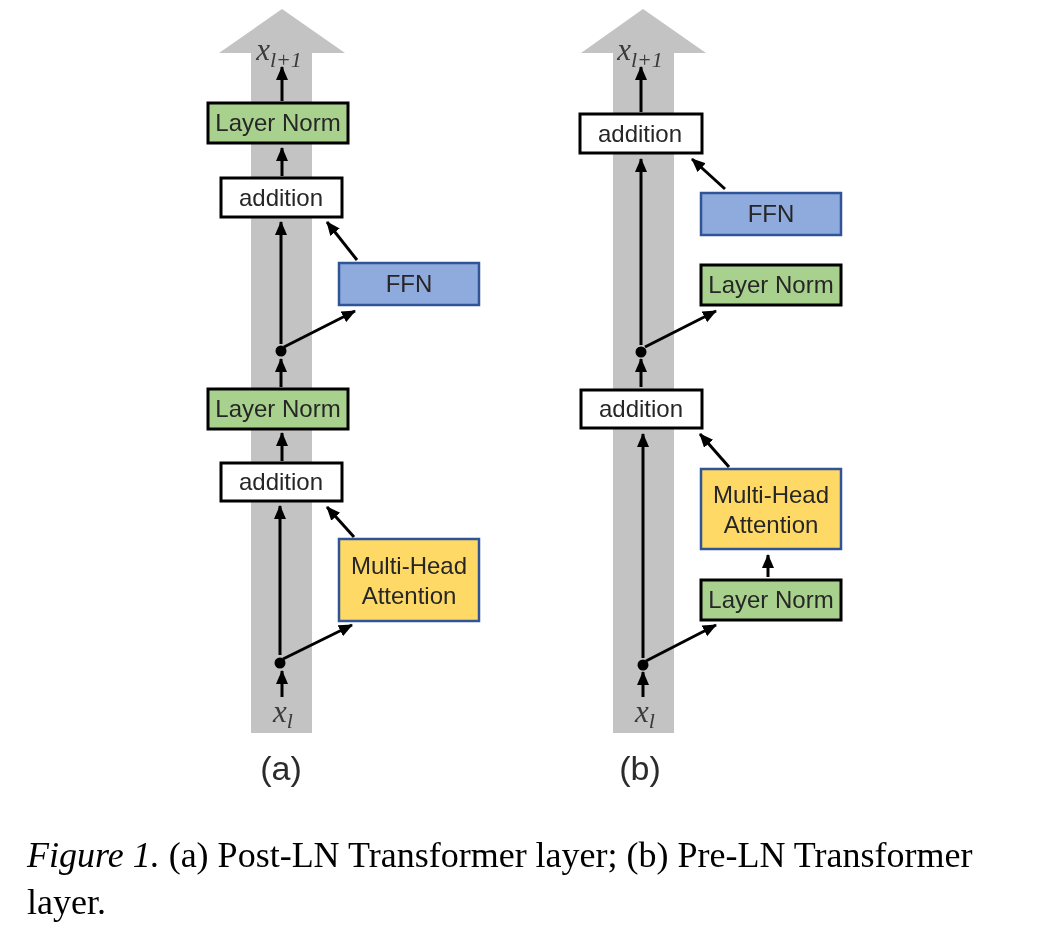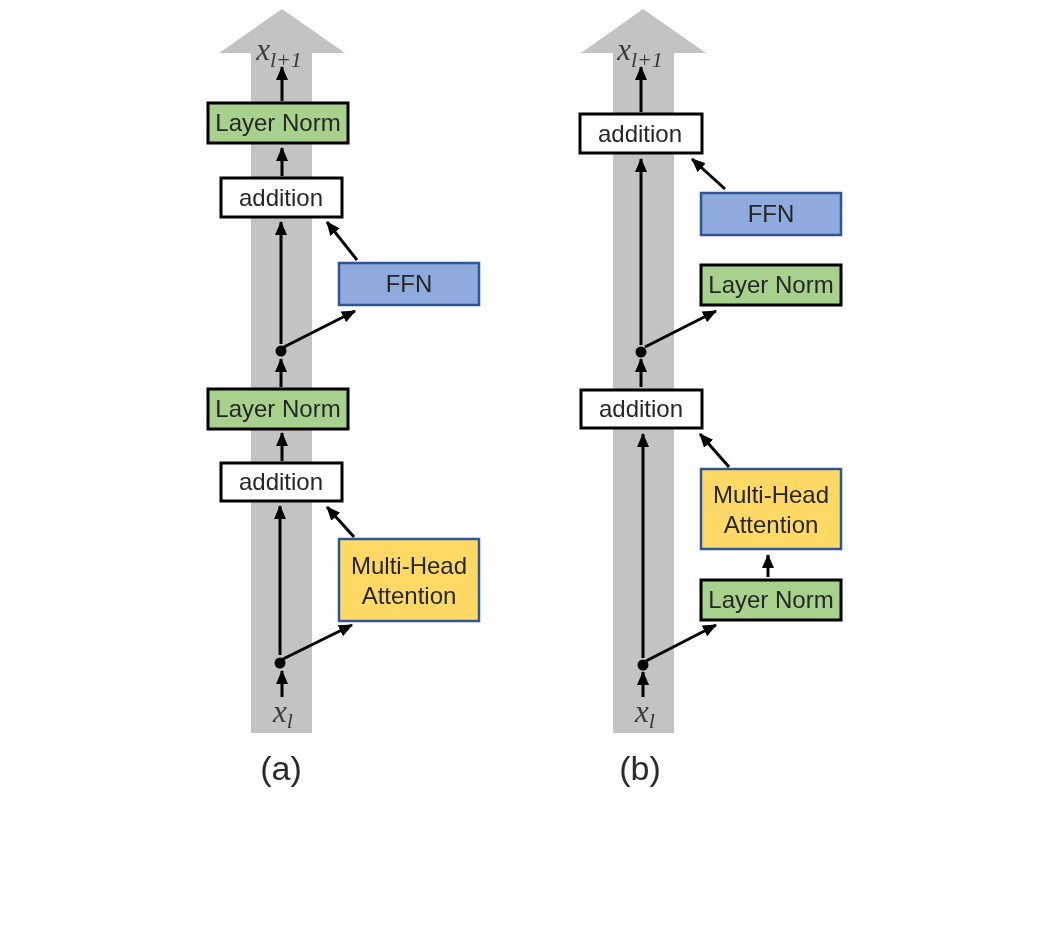--- a/index.html
+++ b/index.html
@@ -168,13 +168,18 @@
         <rect x="701" y="580" width="140" height="40" stroke-width="3" fill="#a9d18e" stroke="#000000"></rect>
         <text class="box-label" x="771" y="608">Layer Norm</text>
       </g>
 
       <text class="math-label" x="640" y="60"><tspan>x</tspan><tspan class="math-sub" dy="7">l+1</tspan></text>
       <text class="math-label" x="645" y="722"><tspan>x</tspan><tspan class="math-sub" dy="6">l</tspan></text>
       <text class="sublabel" x="640" y="780">(b)</text>
     </g>
   </svg>
 
+  <div class="caption">
+    <span class="fig-label">Figure 1.</span>
+    <span>(a) Post-LN Transformer layer; (b) Pre-LN Transformer</span><br>
+    <span>layer.</span>
+  </div>
 </div>
 
 </body></html>

